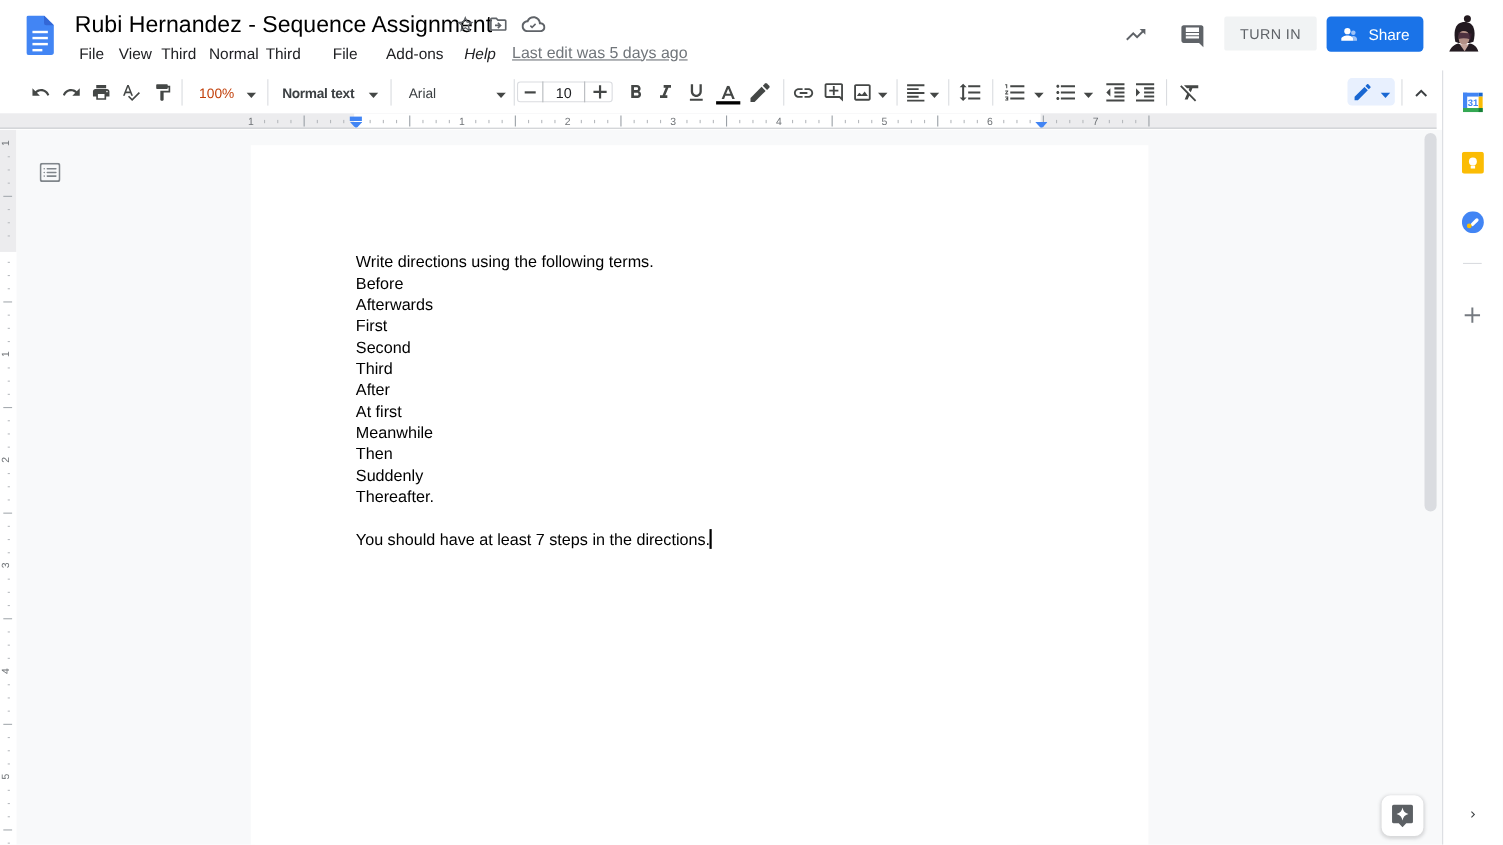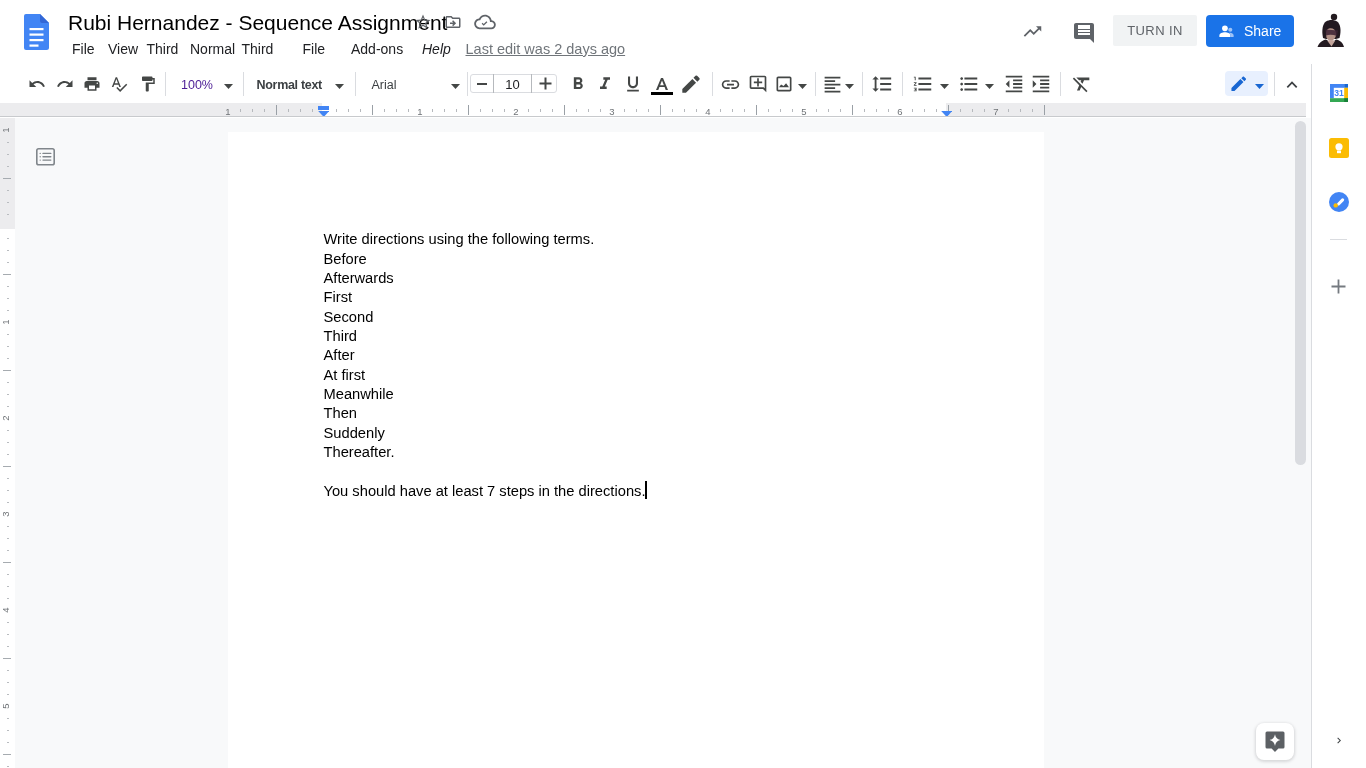--- a/index.html
+++ b/index.html
@@ -36,21 +36,21 @@
 
 <div class="abs" style="top:40.5px;left:0;height:16px;font-size:14px;color:#202124;white-space:nowrap;">
   <span class="abs" style="left:72px;">File</span>
   <span class="abs" style="left:108px;">View</span>
   <span class="abs" style="left:146.5px;">Third</span>
   <span class="abs" style="left:190px;">Normal</span>
   <span class="abs" style="left:241.5px;">Third</span>
   <span class="abs" style="left:302.5px;">File</span>
   <span class="abs" style="left:351px;">Add-ons</span>
   <span class="abs" style="left:422px;font-style:italic;">Help</span>
-  <span class="abs" style="left:465.5px;color:#70757a;text-decoration:underline;white-space:nowrap;font-size:14.5px;">Last edit was 2 days ago</span>
+  <span class="abs" style="left:465.5px;color:#70757a;text-decoration:underline;white-space:nowrap;font-size:14.5px;">Last edit was 5 days ago</span>
 </div>
 
 <svg class="abs" style="left:1021px;top:21px;" width="23" height="21" viewBox="0 0 24 24" fill="#5f6368">
     <path d="M16 6l2.29 2.29-4.88 4.88-4-4L2 16.59 3.41 18l6-6 4 4 6.3-6.29L22 12V6z"></path>
   </svg>
 <svg class="abs" style="left:1072px;top:20.5px;" width="24" height="24" viewBox="0 0 24 24" fill="#5f6368">
     <path d="M21.99 4c0-1.1-.89-2-1.99-2H4c-1.1 0-2 .9-2 2v12c0 1.1.9 2 2 2h14l4 4-.01-18zM18 14H6v-2h12v2zm0-3H6V9h12v2zm0-3H6V4h12v2z"></path>
   </svg>
 <div class="abs" style="left:1113px;top:15px;width:84px;height:31px;background:#f1f3f4;border-radius:2px;color:#5f6368;font-size:13px;letter-spacing:.4px;display:flex;align-items:center;justify-content:center;">TURN IN</div>
 <div class="abs" style="left:1206px;top:15px;width:88px;height:32px;background:#1a73e8;border-radius:4px;display:flex;align-items:center;color:#fff;font-size:14px;">
@@ -82,21 +82,21 @@
 <svg class="abs" style="left:82.6px;top:75.0px;" width="18" height="18" viewBox="0 0 24 24" fill="#444746">
     <path d="M19 8H5c-1.66 0-3 1.34-3 3v6h4v4h12v-4h4v-6c0-1.66-1.34-3-3-3zm-3 11H8v-5h8v5zm3-7c-.55 0-1-.45-1-1s.45-1 1-1 1 .45 1 1-.45 1-1 1zm-1-9H6v4h12V3z"></path>
   </svg>
 <svg class="abs" style="left:110.0px;top:75.0px;" width="18" height="18" viewBox="0 0 24 24" fill="#444746">
     <path d="M12.45 16h2.09L9.43 3H7.57L2.46 16h2.09l1.12-3h5.64l1.14 3zm-6.02-5L8.5 5.48 10.57 11H6.43zm15.16.59l-8.09 8.09L9.83 16l-1.41 1.41 5.09 5.09L23 13l-1.41-1.41z"></path>
   </svg>
 <svg class="abs" style="left:139.0px;top:75.0px;" width="18" height="18" viewBox="0 0 24 24" fill="#444746">
     <path d="M18 4V3c0-.55-.45-1-1-1H5c-.55 0-1 .45-1 1v4c0 .55.45 1 1 1h12c.55 0 1-.45 1-1V6h1v4H9v11c0 .55.45 1 1 1h2c.55 0 1-.45 1-1v-9h8V4h-3z"></path>
   </svg>
 <div class="abs" style="left:165px;top:72px;width:1px;height:24px;background:#dadce0;"></div>
-<div class="abs" style="left:181px;top:78px;font-size:12.5px;color:#4c1d95;">100%</div>
+<div class="abs" style="left:181px;top:78px;font-size:12.5px;color:#c2410c;">100%</div>
 <svg class="abs" style="left:223.5px;top:84.0px;" width="9" height="5" viewBox="0 0 9 5">
     <path d="M0 0h9L4.5 5z" fill="#444746"></path>
   </svg>
 <div class="abs" style="left:243px;top:72px;width:1px;height:24px;background:#dadce0;"></div>
 <div class="abs" style="left:256.5px;top:78px;font-size:12.5px;font-weight:bold;letter-spacing:-0.3px;color:#3c4043;">Normal text</div>
 <svg class="abs" style="left:335.0px;top:84.0px;" width="9" height="5" viewBox="0 0 9 5">
     <path d="M0 0h9L4.5 5z" fill="#444746"></path>
   </svg>
 <div class="abs" style="left:354.5px;top:72px;width:1px;height:24px;background:#dadce0;"></div>
 <div class="abs" style="left:371.5px;top:78px;font-size:12.5px;color:#3c4043;">Arial</div>

